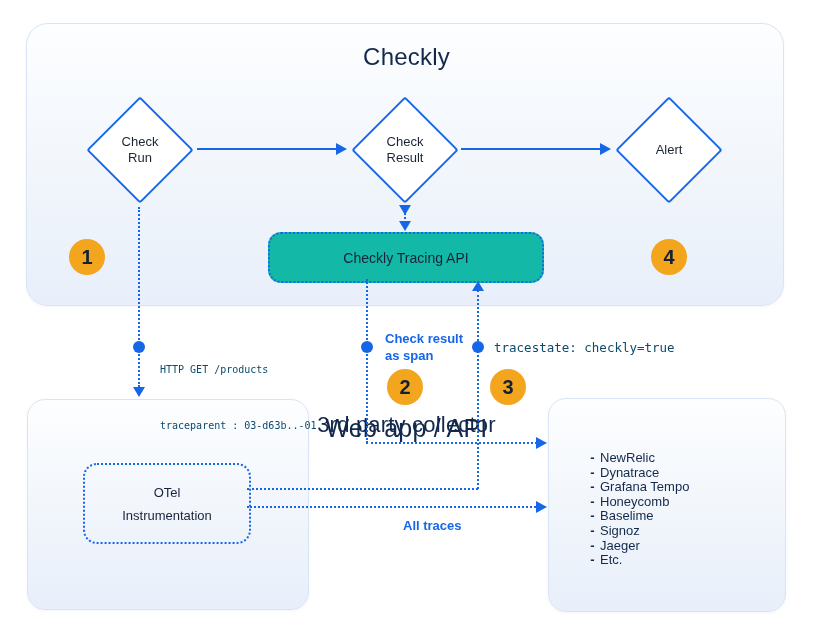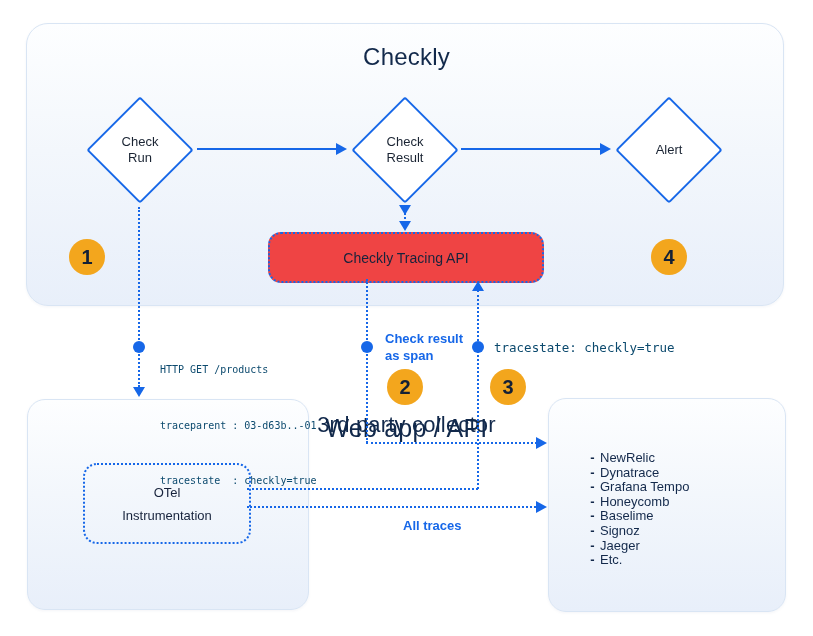--- a/index.html
+++ b/index.html
@@ -37,21 +37,21 @@
   .arr-d{position:absolute;width:0;height:0;border-left:6px solid transparent;
          border-right:6px solid transparent;border-top:10px solid #1667e8;}
   .arr-u{position:absolute;width:0;height:0;border-left:6px solid transparent;
          border-right:6px solid transparent;border-bottom:10px solid #1667e8;}
   .dot{position:absolute;width:12px;height:12px;border-radius:50%;background:#1667e8;}
 
   
   .dashed-box{position:absolute;border:2px dotted #1667e8;display:flex;align-items:center;
               justify-content:center;text-align:center;color:#17233c;}
   .tracing-api{left:268px;top:232px;width:272px;height:47px;border-radius:13px;
-               background:#ef4444;font-size:14px;font-weight:500;}
+               background:#14b8a6;font-size:14px;font-weight:500;}
   .otel-box{left:83px;top:463px;width:164px;height:77px;border-radius:14px;
             font-size:13px;line-height:23px;font-weight:500;white-space:pre-line;}
 
   
   .badge{position:absolute;width:36px;height:36px;border-radius:50%;background:#f3a61d;
          display:flex;align-items:center;justify-content:center;
          font-size:20px;font-weight:700;color:#132036;}
 
   
   .mono{font-family:"DejaVu Sans Mono",monospace;color:#0c4a6e;}
@@ -106,21 +106,20 @@
   <div class="dashed-box tracing-api">
     <span>Checkly Tracing API</span>
   </div>
 
   <div class="dotted-v" style="left:137.7px;top:207px;height:180px;"></div>
   <div class="arr-d" style="left:133px;top:387px;"></div>
   <div class="dot" style="left:133px;top:341px;"></div>
   <div class="mono http-block">
     <div>HTTP GET /products</div>
     <div>traceparent : 03-d63b..-01</div>
-    <div>tracestate  : checkly=true</div>
   </div>
 
   <div class="dotted-v" style="left:365.7px;top:279px;height:164px;"></div>
   <div class="dotted-h" style="left:366px;top:441.7px;width:171px;"></div>
   <div class="arr-r" style="left:536px;top:437px;"></div>
   <div class="dot" style="left:361px;top:341px;"></div>
   <div class="blue-bold" style="left:385px;top:330px;">Check result
 as span</div>
 
   <div class="arr-u" style="left:472px;top:281px;"></div>

